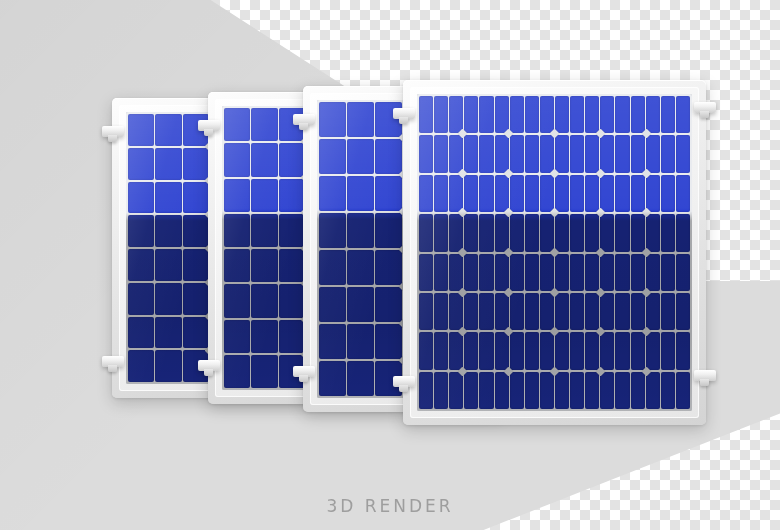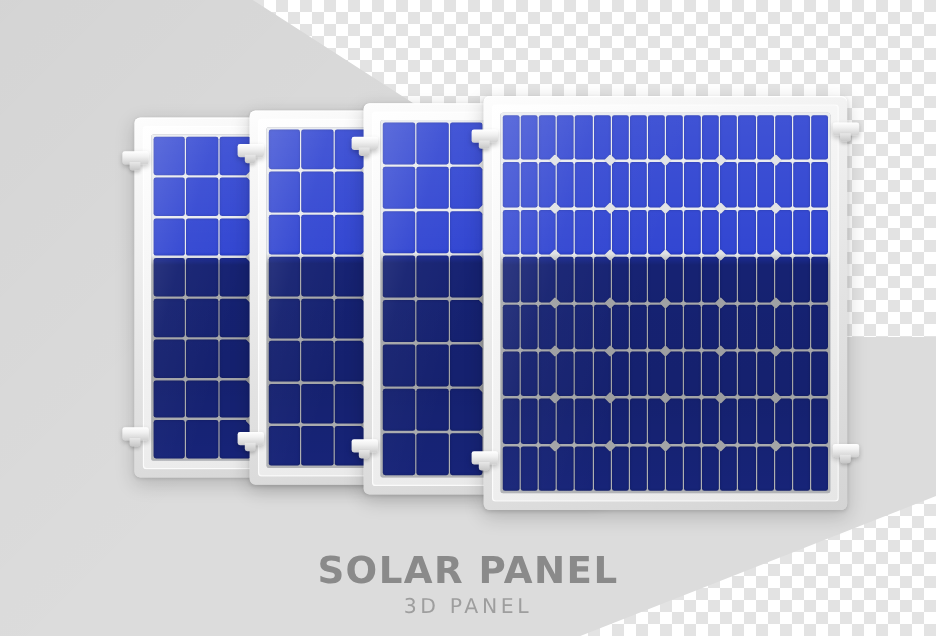--- a/index.html
+++ b/index.html
@@ -850,17 +850,16 @@
           <div class="glass-gloss"></div>
         </div>
         <div class="bracket" style="left: -10px; top: 28px;"></div>
         <div class="bracket" style="left: -10px; top: 296px;"></div>
         <div class="bracket" style="left: 291px; top: 22px;"></div>
         <div class="bracket" style="left: 291px; top: 290px;"></div>
       </div>
     </div>
 
   <div id="caption">
-    <div class="title">SOLAR PANEL</div>
-    <div class="subtitle">3D PANEL</div>
+    <div class="subtitle">3D RENDER</div>
   </div>
 
 </div>
 
 </body></html>

